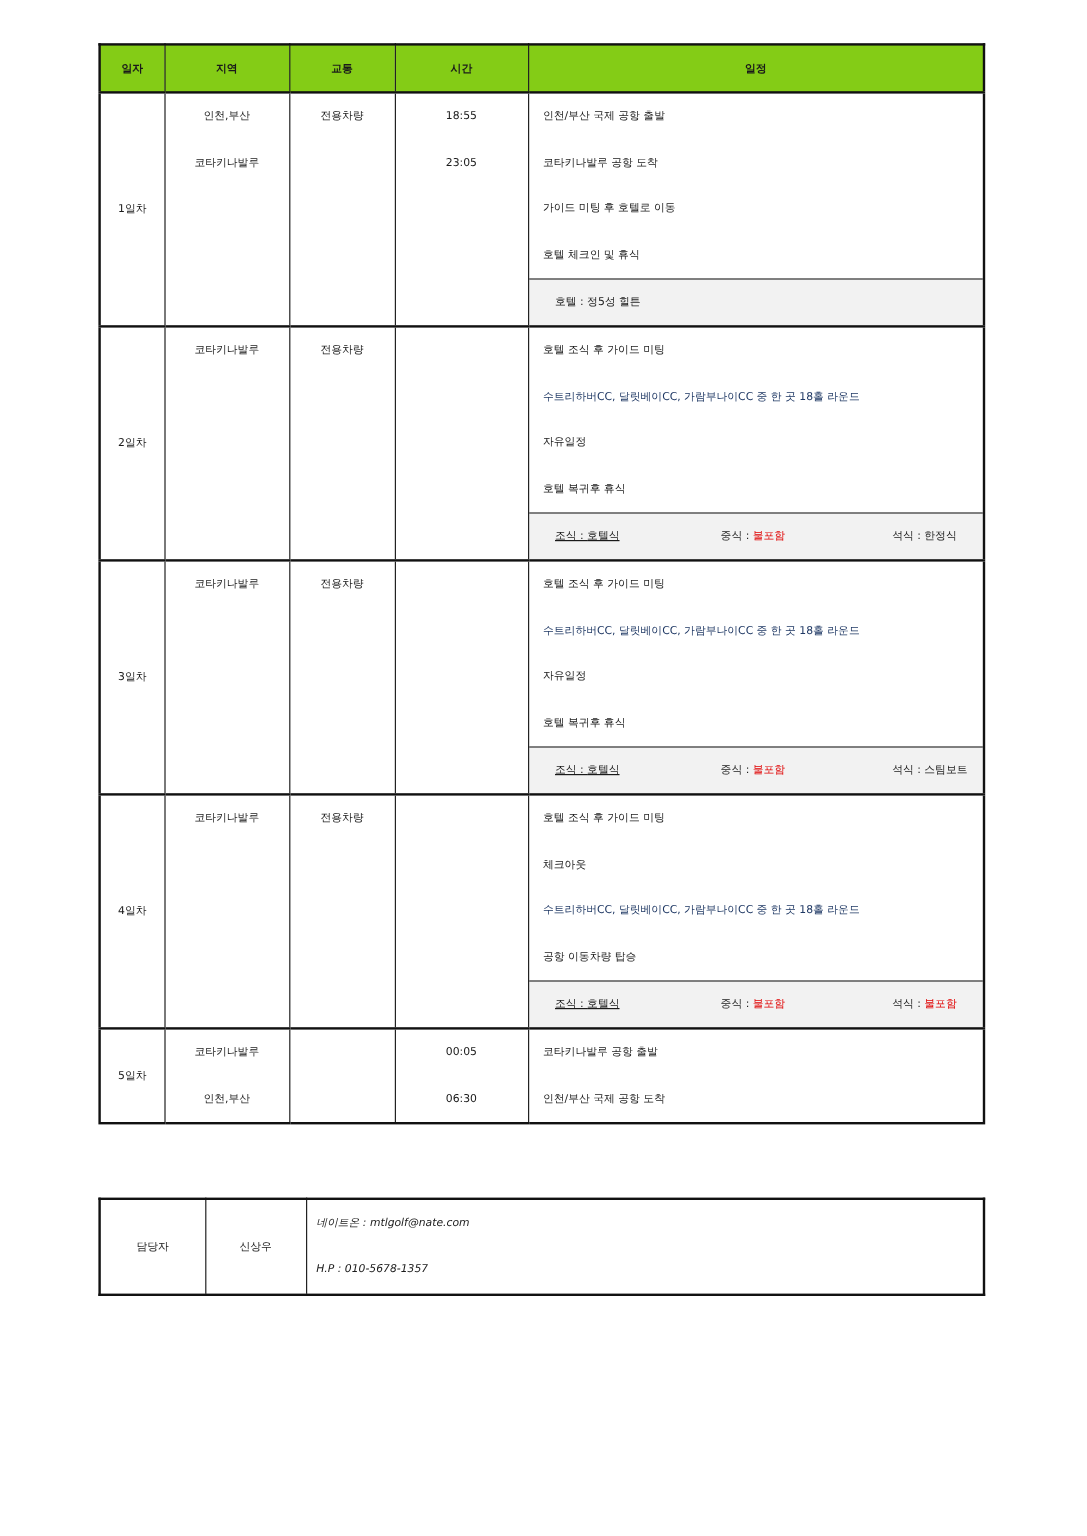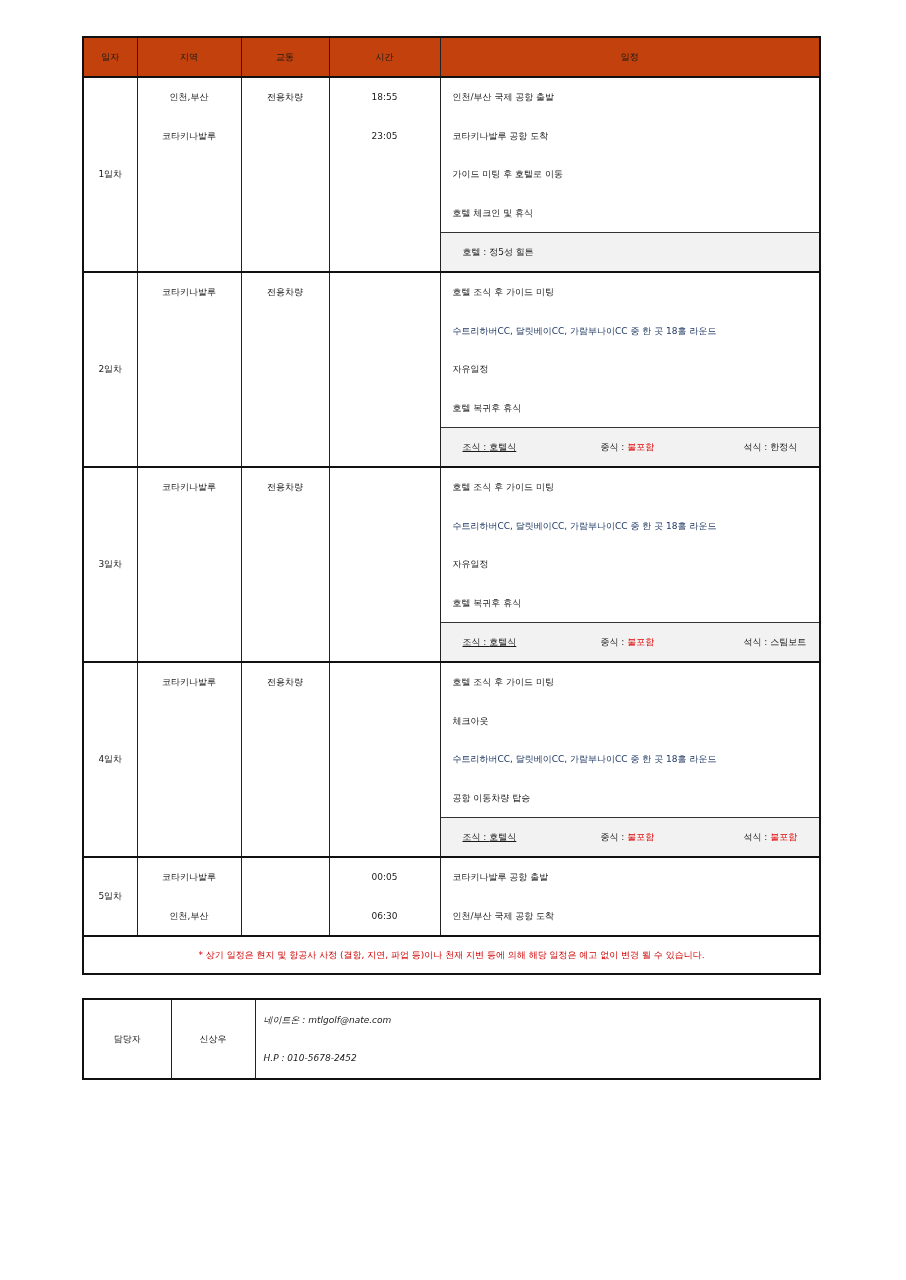--- a/index.html
+++ b/index.html
@@ -8,21 +8,21 @@
       font-family: "DejaVu Sans", "Liberation Sans", sans-serif;
       color: #1a1a1a; font-size: 9px;
     }
     .sched {
       position: absolute; left: 82px; top: 36px; width: 739px;
       border: 2px solid #111; box-sizing: border-box;
       border-collapse: collapse; table-layout: fixed;
     }
     .sched td, .sched th { border: 1px solid #222; padding: 0; vertical-align: top; }
     .sched th {
-      background: #c2410c; height: 38px; font-weight: normal;
+      background: #84cc16; height: 38px; font-weight: bold;
       text-align: center; vertical-align: middle; font-size: 9px;
       border-bottom: 2px solid #111;
     }
     .sched col.c-day { width: 54px; }
     .sched col.c-region { width: 104px; }
     .sched col.c-trans { width: 88px; }
     .sched col.c-time { width: 111px; }
     .sched col.c-plan { width: auto; }
     .day-cell { text-align: center; vertical-align: middle !important; }
     .stack { display: flex; flex-direction: column; }
@@ -192,35 +192,32 @@
         <div class="ln">00:05</div>
         <div class="ln">06:30</div>
       </div>
     </td>
     <td class="plan">
       <div class="ln">코타키나발루 공항 출발</div>
       <div class="ln">인천/부산 국제 공항 도착</div>
     </td>
   </tr>
 
-  <tr>
-    <td colspan="5" class="note">* 상기 일정은 현지 및 항공사 사정 (결항, 지연, 파업 등)이나 천재 지변 등에 의해 해당 일정은 예고 없이 변경 될 수 있습니다.</td>
-  </tr>
 </tbody>
   </table>
 
 <table class="contact">
   <colgroup>
       <col style="width:88px">
       <col style="width:84px">
       <col>
     </colgroup>
   <tbody>
       <tr>
     <td class="cl">담당자</td>
     <td class="cl">신상우</td>
     <td class="info">
       <div class="ln">네이트온 : mtlgolf@nate.com</div>
-      <div class="ln">H.P : 010-5678-2452</div>
+      <div class="ln">H.P : 010-5678-1357</div>
     </td>
   </tr>
 </tbody>
   </table>
 
 </body></html>

